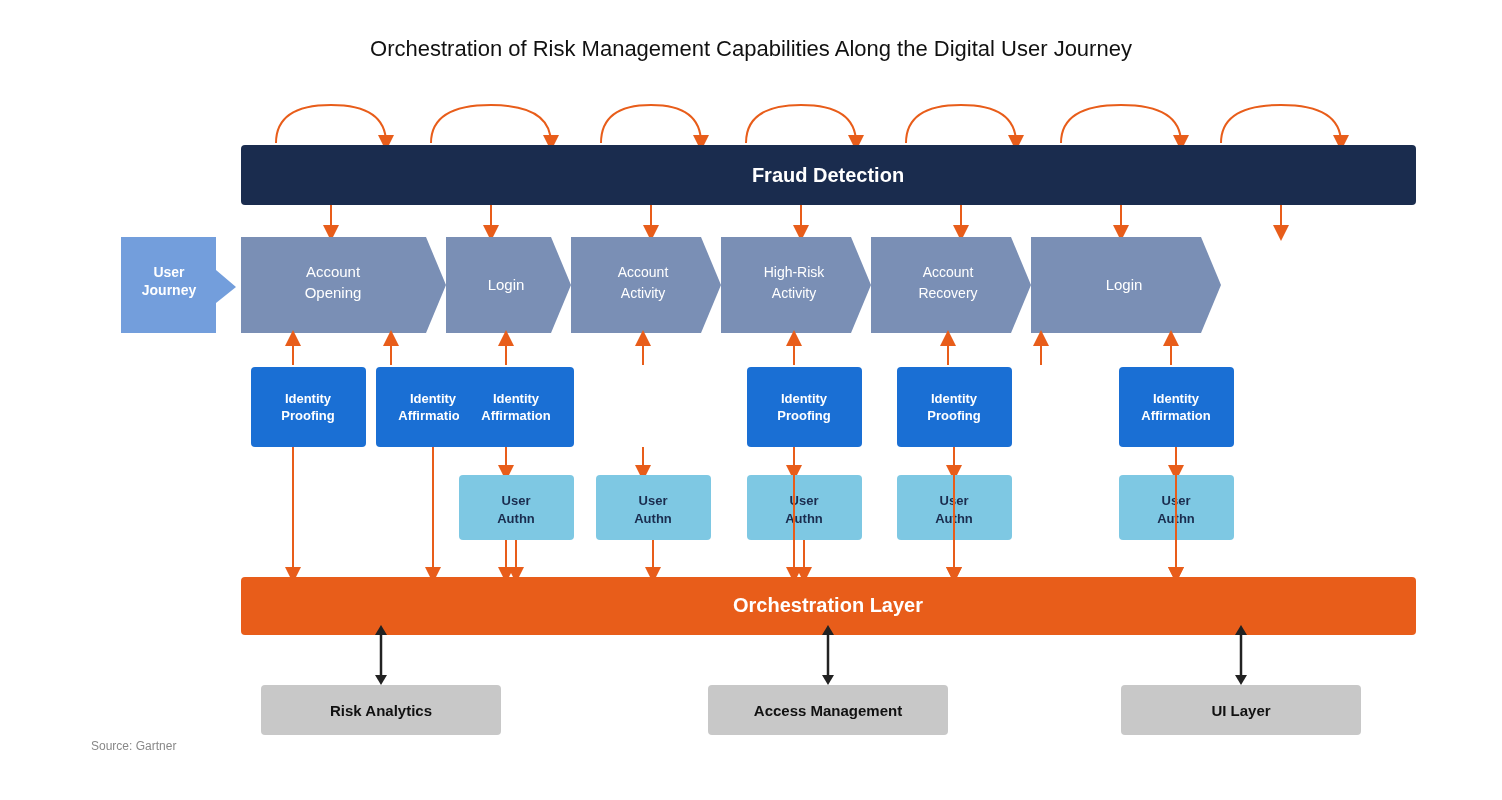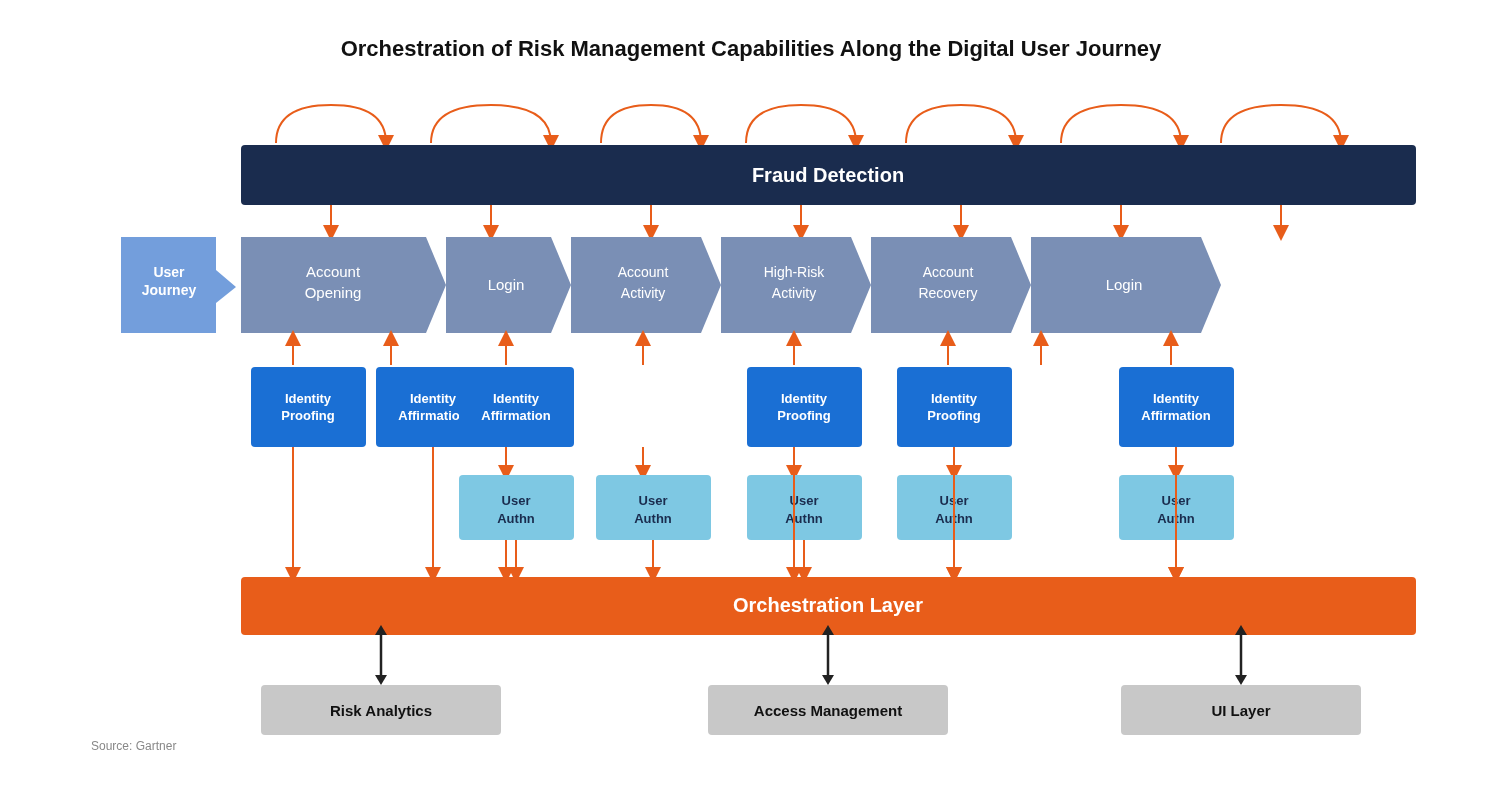--- a/index.html
+++ b/index.html
@@ -13,21 +13,21 @@
       justify-content: center;
       overflow: hidden;
     }
     .container {
       width: 1380px;
       position: relative;
     }
     .title {
       text-align: center;
       font-size: 22px;
-      font-weight: 700;
+      font-weight: 400;
       margin-bottom: 18px;
       color: #111;
     }
     
     .diagram-svg {
       width: 100%;
       height: 680px;
     }
   </style>
 </head>

